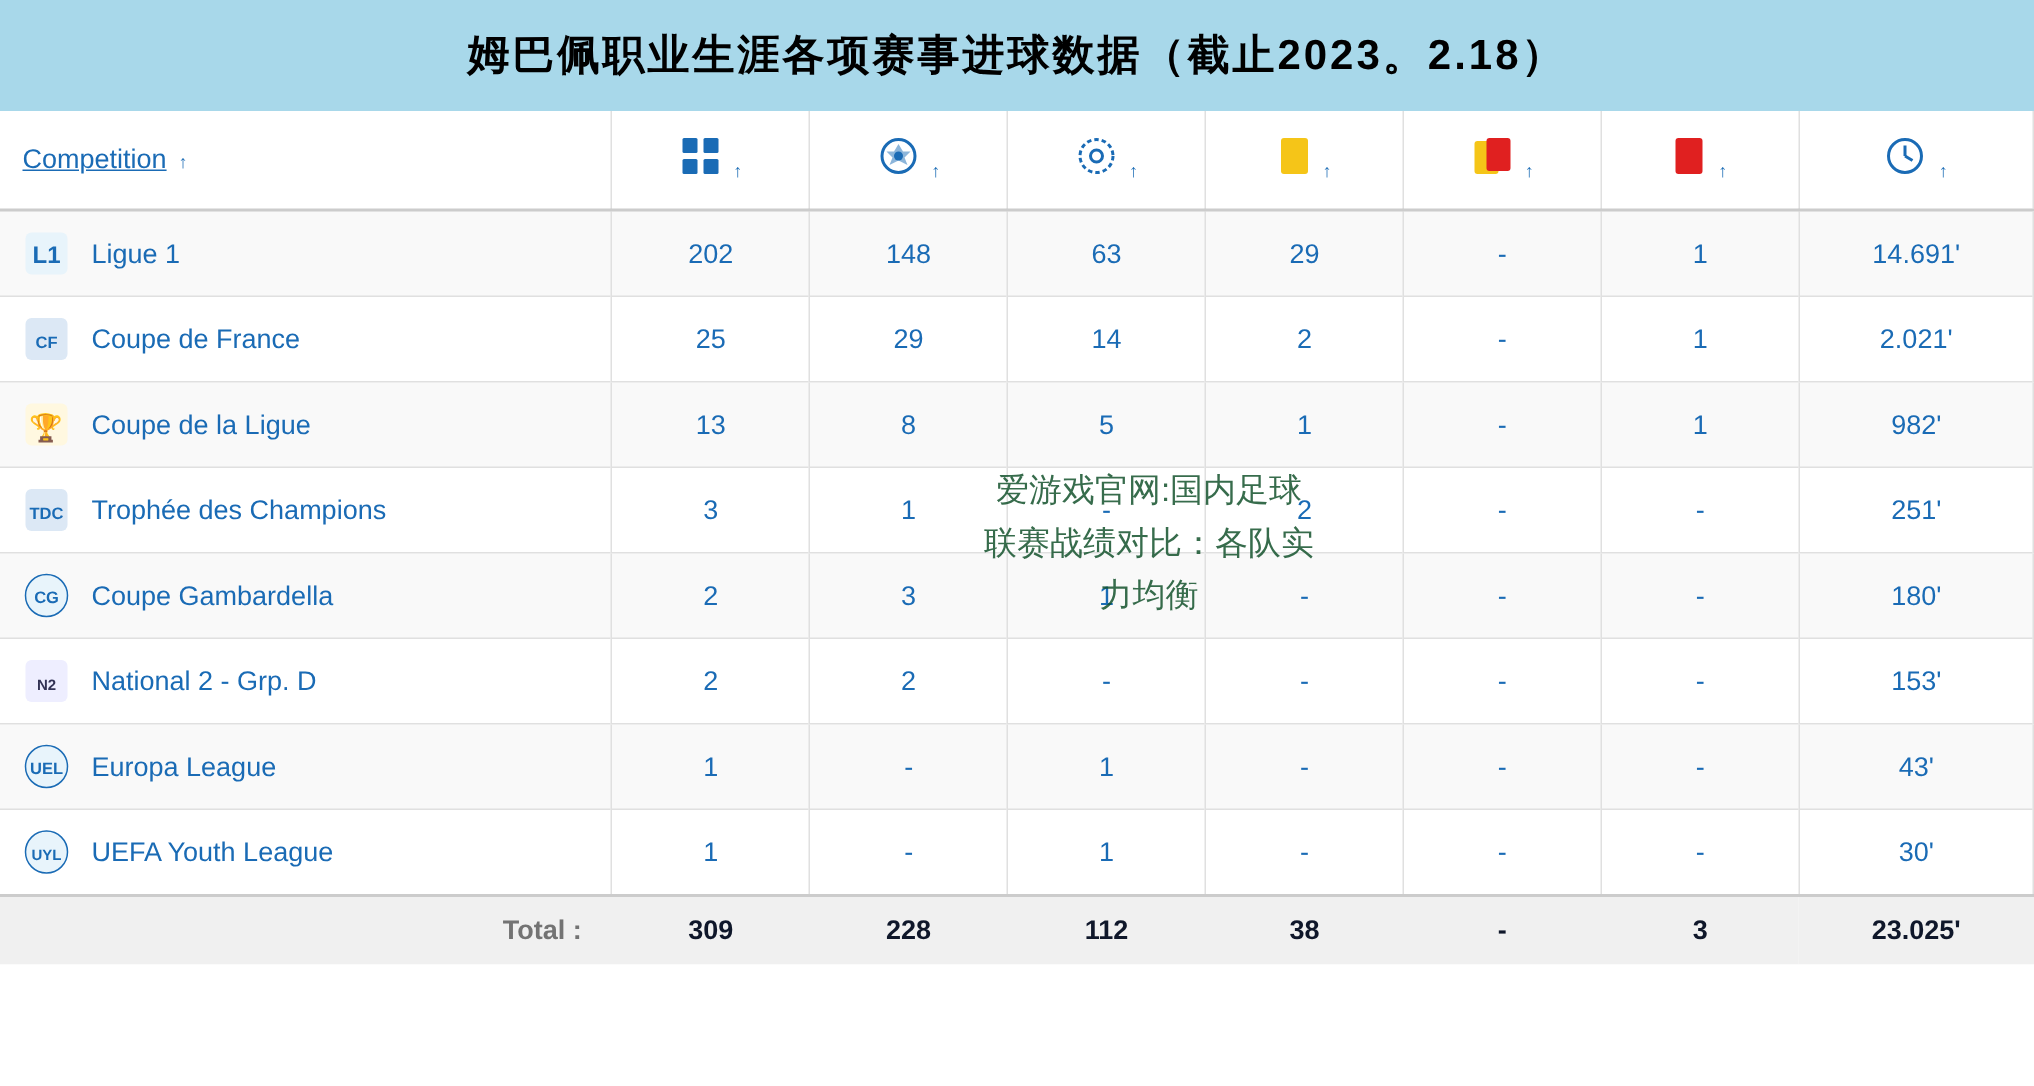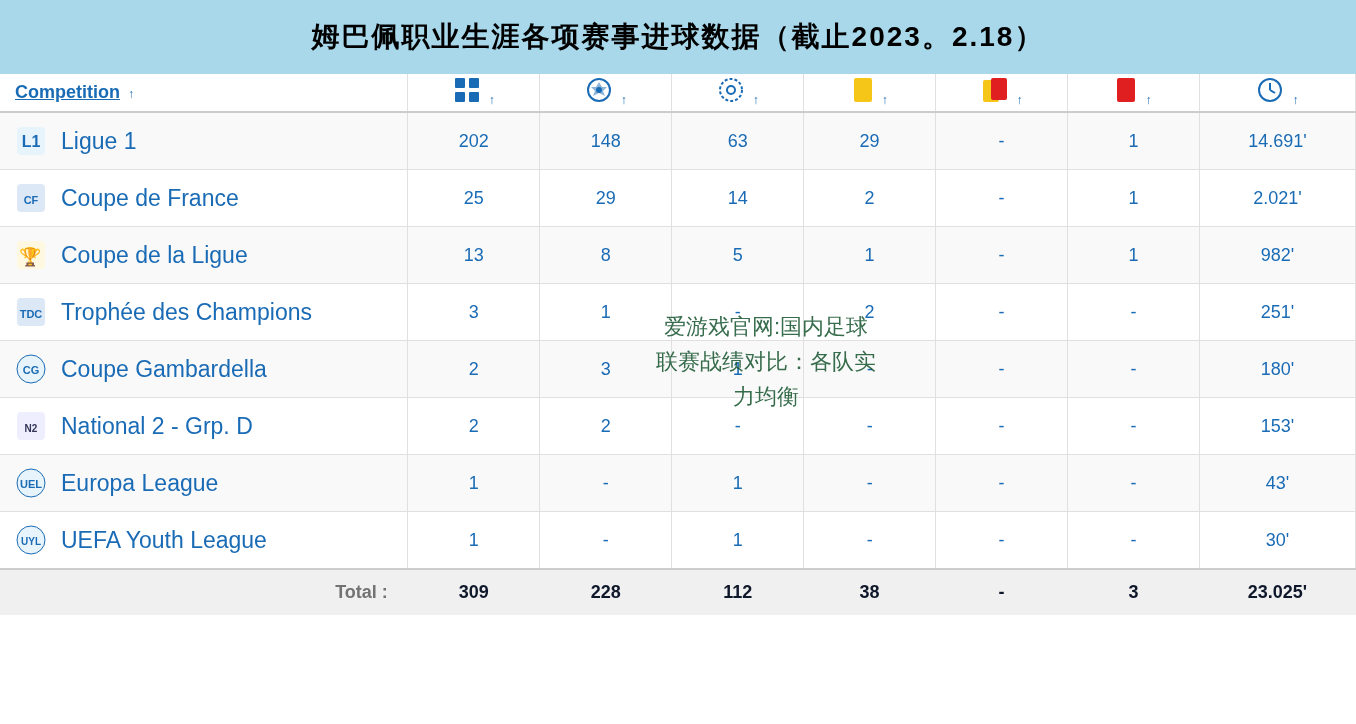--- a/index.html
+++ b/index.html
@@ -30,24 +30,24 @@
       border-collapse: collapse;
       font-size: 18px;
     }
 
     thead tr {
       background: #fff;
       border-bottom: 2px solid #ccc;
     }
 
     thead th {
-      padding: 2px 8px;
+      padding: 16px 8px;
       text-align: center;
       color: #1a6bb5;
-      font-weight: bold;
+      font-weight: normal;
       border-right: 1px solid #e0e0e0;
       white-space: nowrap;
       border-radius: 18px;
     }
 
     thead th.comp-header {
       text-align: left;
       padding-left: 15px;
     }
 
@@ -88,21 +88,21 @@
       height: 36px;
       display: inline-flex;
       align-items: center;
       justify-content: center;
       flex-shrink: 0;
     }
 
     .comp-link {
       color: #1a6bb5;
       text-decoration: none;
-      font-size: 23px;
+      font-size: 18px;
       font-weight: 500;
     }
 
     tfoot tr {
       border-top: 2px solid #ccc;
       background: #f0f0f0;
     }
 
     tfoot td {
       padding: 12px 8px;

